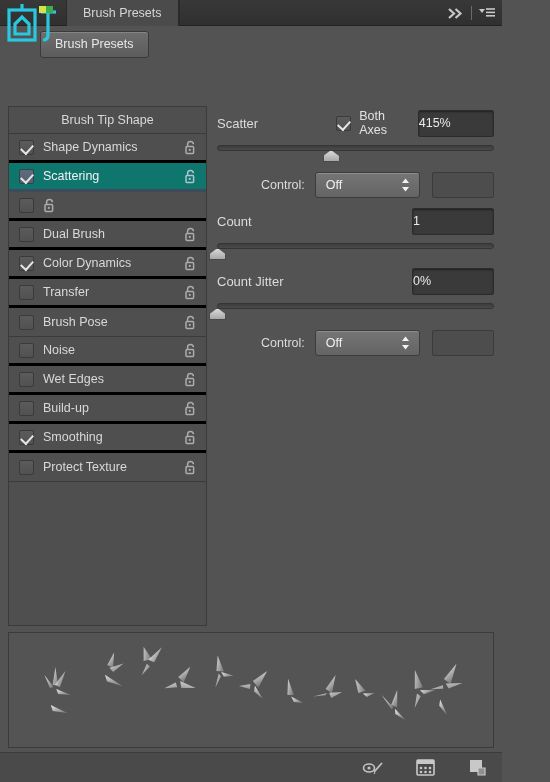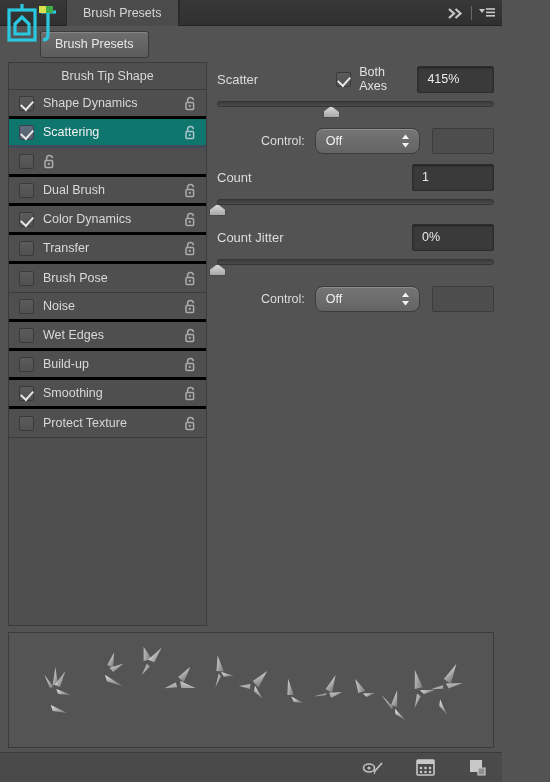--- a/index.html
+++ b/index.html
@@ -62,21 +62,21 @@
   .presets-btn{
     margin-left:40px;
     background:linear-gradient(#6e6e6e,#5c5c5c);
     border:1px solid #3a3a3a; border-radius:3px;
     color:#e8e8e8; font-size:12.5px;
     padding:5px 14px 6px;
     box-shadow:inset 0 1px 0 rgba(255,255,255,.16);
   }
 
   
-  .body{ flex:1 1 auto; display:flex; padding:0 8px 0 8px; gap:0; min-height:0; }
+  .body{ flex:1 1 auto; display:flex; padding:0 8px 0 8px; gap:0; min-height:0;margin-top:44px; }
 
   
   .leftcol{
     width:199px; flex:0 0 199px;
     background:#4f4f4f;
     border:1px solid #3b3b3b;
     display:flex; flex-direction:column;
     margin-bottom:6px;
   }
   .list-header{
@@ -121,21 +121,21 @@
   .ctl-title{ color:#dcdcdc; font-size:13px; }
   .chkinline{ display:flex; align-items:center; margin-left:70px; }
   .chkinline .chk{ margin-right:8px; }
   .chkinline span{ color:#e2e2e2; font-size:12.5px; }
   .numfield{
     margin-left:auto;
     width:82px; height:27px;
     background:#3a3a3a;
     border:1px solid #2c2c2c; border-radius:2px;
     color:#eaeaea; font-size:12.5px;
-    display:flex; align-items:center; padding-left:9px;
+    display:flex; align-items:center; 
     box-shadow:inset 0 1px 2px rgba(0,0,0,.45);
   }
 
   
   .slider{ position:relative; height:20px; margin:2px 0 4px; }
   .track{
     position:absolute; left:0; right:0; top:3px; height:6px;
     background:linear-gradient(#3d3d3d,#4a4a4a);
     border:1px solid #353535; border-radius:3px;
   }
@@ -146,21 +146,21 @@
     border:1px solid #4a4a4a;
     clip-path:polygon(50% 0%, 100% 55%, 100% 100%, 0% 100%, 0% 55%);
   }
 
   
   .ctlrow{ display:flex; align-items:center; height:38px; }
   .ctl-lbl{ color:#dcdcdc; font-size:12.5px; margin-left:44px; margin-right:10px; }
   .select{
     position:relative; width:135px; height:26px;
     background:linear-gradient(#757575,#646464);
-    border:1px solid #3c3c3c; border-radius:8px;
+    border:1px solid #3c3c3c; border-radius:3px;
     display:flex; align-items:center;
     color:#f0f0f0; font-size:12.5px; padding-left:10px;
     box-shadow:inset 0 1px 0 rgba(255,255,255,.18);
   }
   .stepper{
     position:absolute; right:9px; top:50%; transform:translateY(-50%);
     width:9px; height:15px;
   }
   .blankfield{
     margin-left:12px; width:82px; height:26px;

